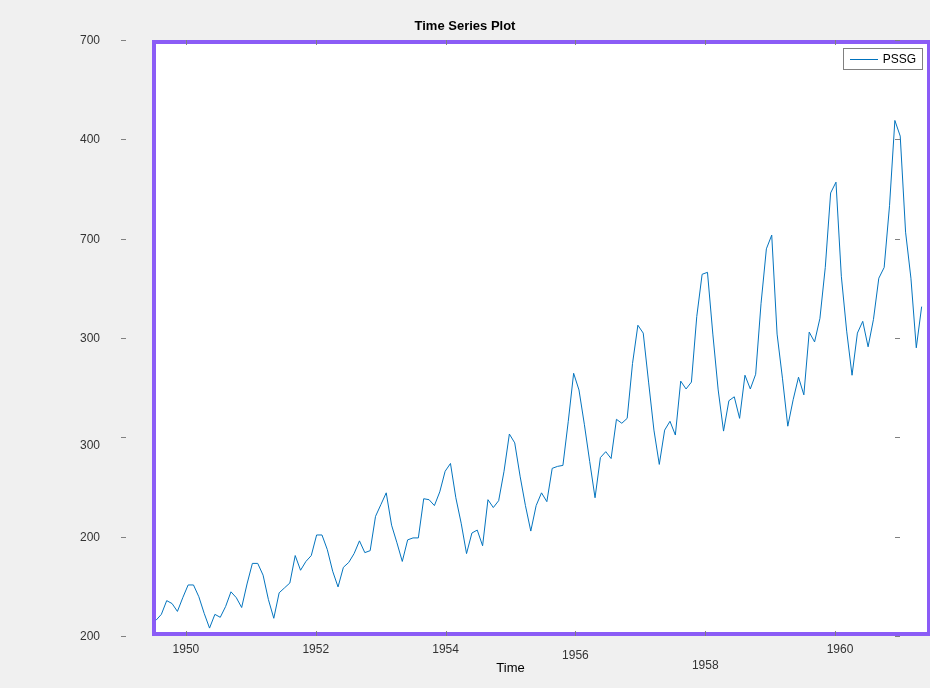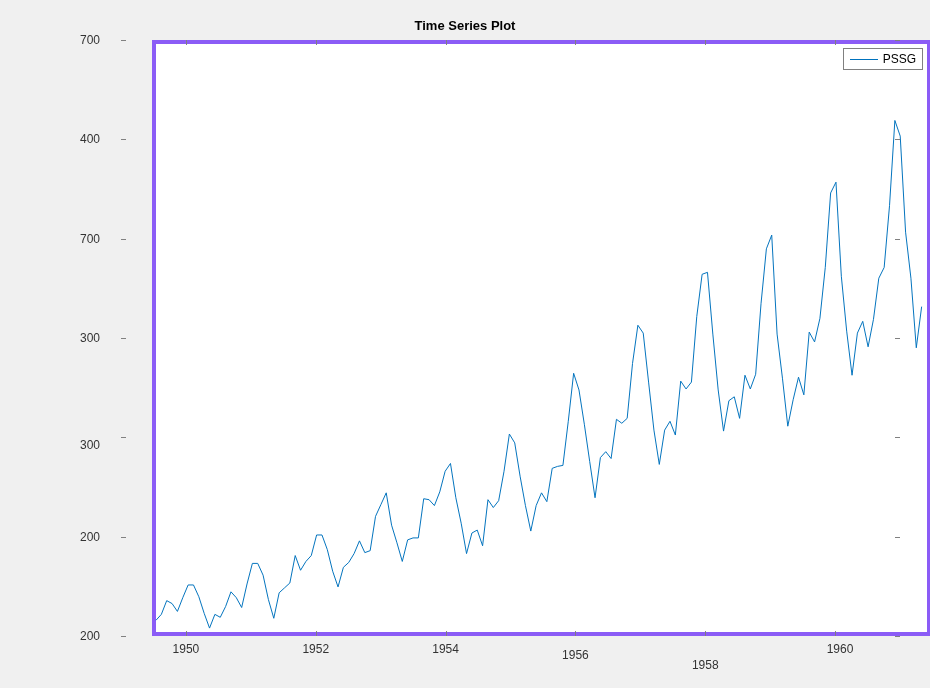--- a/index.html
+++ b/index.html
@@ -151,14 +151,15 @@
       <div class="tick-mark" style="left: 445.583px; top: 631px; width: 1px; height: 5px;"></div>
       <div class="tick-mark" style="left: 445.583px; top: 40px; width: 1px; height: 5px;"></div>
       <div class="tick-mark" style="left: 575.417px; top: 631px; width: 1px; height: 5px;"></div>
       <div class="tick-mark" style="left: 575.417px; top: 40px; width: 1px; height: 5px;"></div>
       <div class="tick-mark" style="left: 705.25px; top: 631px; width: 1px; height: 5px;"></div>
       <div class="tick-mark" style="left: 705.25px; top: 40px; width: 1px; height: 5px;"></div>
       <div class="tick-mark" style="left: 835.083px; top: 631px; width: 1px; height: 5px;"></div>
       <div class="tick-mark" style="left: 835.083px; top: 40px; width: 1px; height: 5px;"></div>
     </div>
 
+  <div class="xlabel" id="xlabel" style="top: 660px; left: 121px; width: 779px;">Time</div>
 
 </div>
 
 </body></html>

